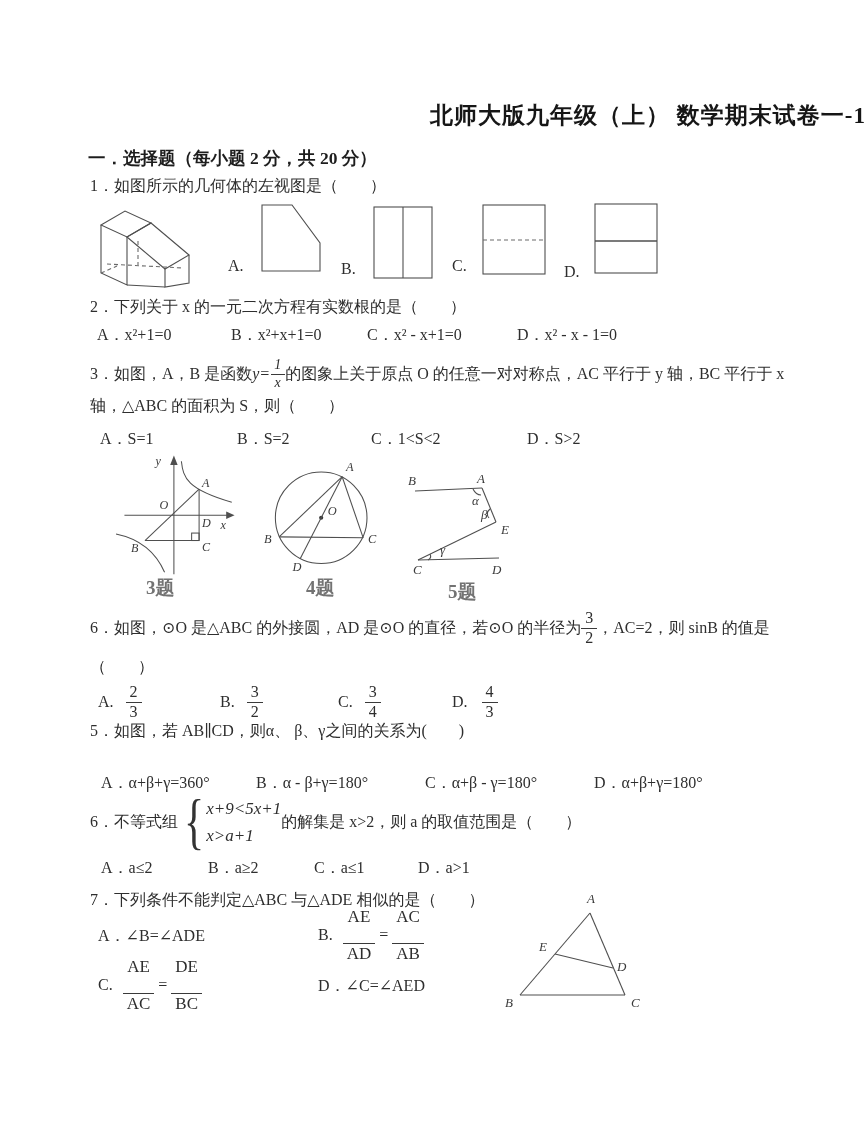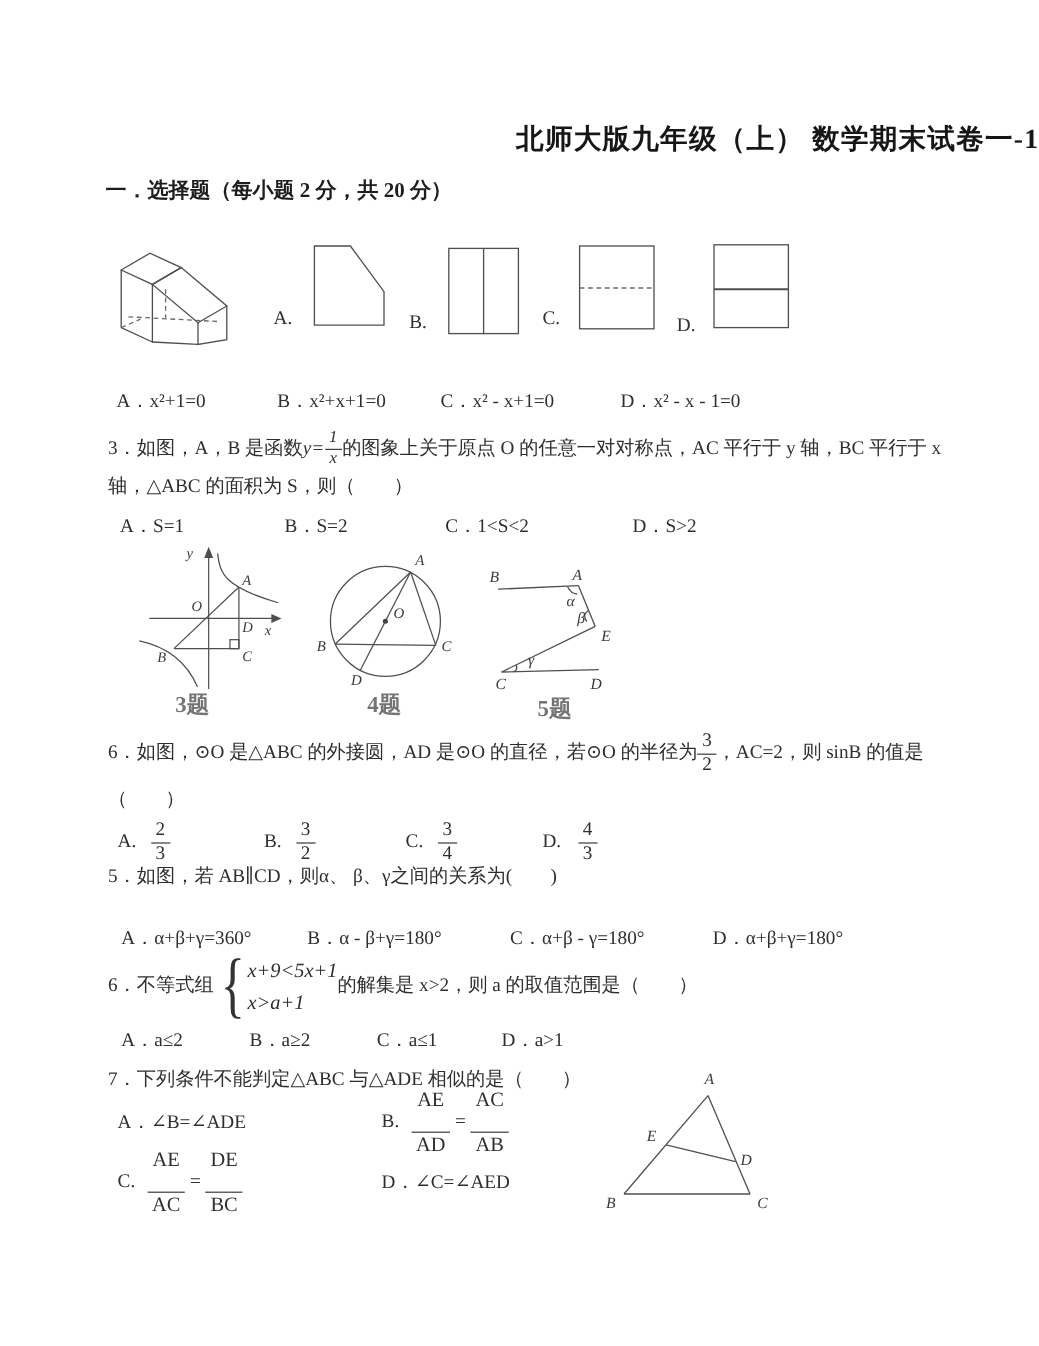--- a/index.html
+++ b/index.html
@@ -29,20 +29,21 @@
   svg .thick{stroke:#4f4f4f;stroke-width:1.6;fill:none;}
 </style>
 </head>
 <body>
 
 <div class="page">
 
   <div class="t title" style="top:101px">北师大版九年级（上） 数学期末试卷一-1</div>
   <div class="t sec" style="left:88px;top:147px">一．选择题（每小题 2 分，共 20 分）</div>
 
+  <div class="t" style="left:90px;top:176px">1．如图所示的几何体的左视图是（　　）</div>
 
   <svg style="left:95px;top:199px" width="100" height="88" viewBox="0 0 100 88">
     <path class="shape" d="M6,26 L30,12 L56,24 L32,38 Z"></path>
     <path class="shape" d="M32,38 L56,24 L94,56 L70,70 Z"></path>
     <path class="shape" d="M94,56 L94,84 L70,88 L70,70"></path>
     <path class="shape" d="M6,26 L6,74 L32,86 L32,38"></path>
     <path class="shape" d="M32,86 L70,88"></path>
     <path class="dash" d="M12,65 L88,69"></path>
     <path class="dash" d="M43,42 L43,66"></path>
     <path class="dash" d="M6,74 L22,67"></path>
@@ -64,20 +65,21 @@
     <rect class="shape" x="4" y="4" width="62" height="69"></rect>
     <path class="dash" d="M4,39 L66,39"></path>
   </svg>
 
   <span class="t" style="left:564px;top:262px">D.</span>
   <svg style="left:591px;top:200px" width="70" height="77" viewBox="0 0 70 77">
     <rect class="shape" x="4" y="4" width="62" height="69"></rect>
     <path class="thick" d="M4,41 L66,41"></path>
   </svg>
 
+  <div class="t" style="left:90px;top:297px">2．下列关于 x 的一元二次方程有实数根的是（　　）</div>
   <span class="t" style="left:97px;top:325px">A．x²+1=0</span>
   <span class="t" style="left:231px;top:325px">B．x²+x+1=0</span>
   <span class="t" style="left:367px;top:325px">C．x² - x+1=0</span>
   <span class="t" style="left:517px;top:325px">D．x² - x - 1=0</span>
 
   <div class="row" style="left:90px;top:358px">
     <span>3．如图，A，B 是函数</span>
     <span class="it">y=</span><span class="frac f14 it"><span class="num">1</span><span class="den">x</span></span>
     <span>的图象上关于原点 O 的任意一对对称点，AC 平行于 y 轴，BC 平行于 x</span>
   </div>

